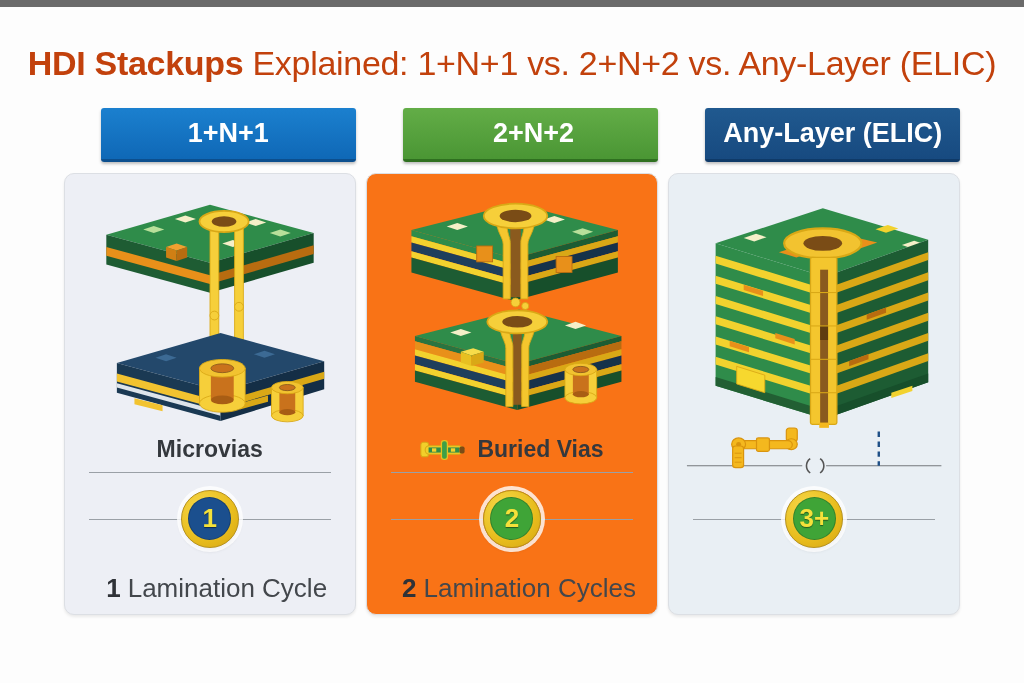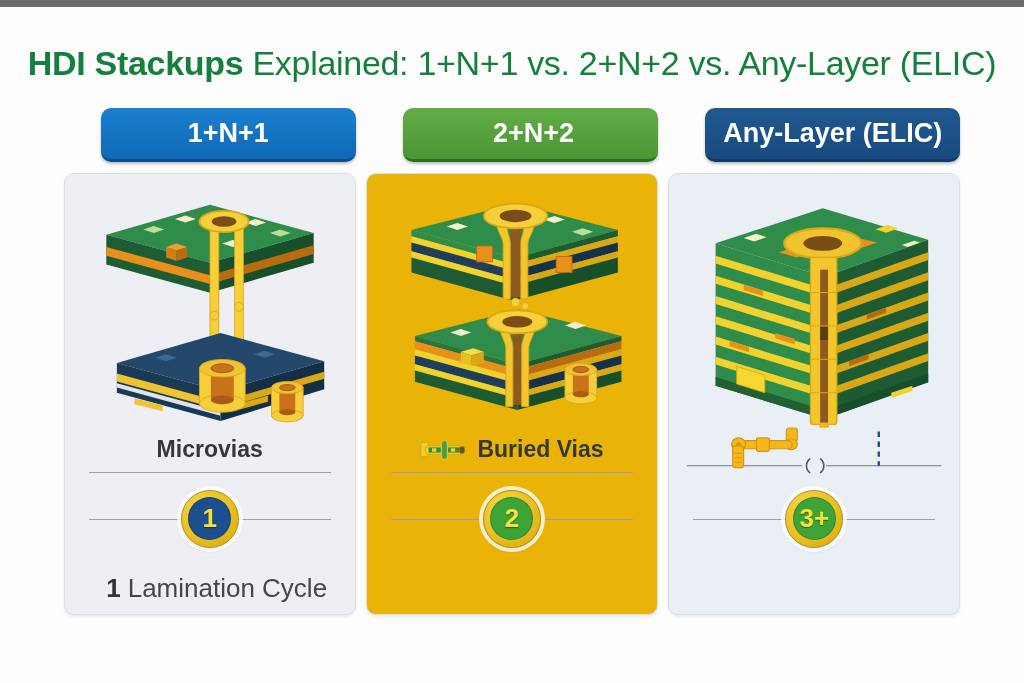--- a/index.html
+++ b/index.html
@@ -5,46 +5,46 @@
   html,body{margin:0;padding:0;}
   body{
     width:1024px;height:683px;background:#ffffff;
     font-family:"Liberation Sans", sans-serif;
     -webkit-font-smoothing:antialiased;overflow:hidden;
   }
   .page{position:relative;width:1024px;height:683px;background:#fdfdfd;}
   .top-strip{height:7px;background:#6b6b6b;}
   .title{
     padding-top:13px;text-align:center;
-    font-size:34px;line-height:1.2;color:#15803d;letter-spacing:-0.3px;
+    font-size:34px;line-height:1.2;color:#c2410c;letter-spacing:-0.3px;
   }
   .title .t-bold{font-weight:700;}
   .title .t-rest{font-weight:500;}
   .cards{
     width:897px;margin:24px auto 0 auto;
     display:flex;gap:10px;
   }
   .card{flex:1;display:flex;flex-direction:column;min-width:0;}
   .card-header{
-    height:51px;border-radius:10px;
+    height:51px;border-radius:3px;
     display:flex;align-items:center;justify-content:center;
     color:#ffffff;font-size:27px;font-weight:700;
     box-shadow:0 2px 3px rgba(0,0,0,.25);
     margin-left:37px;
   }
   .h-blue {background:linear-gradient(180deg,#1b80cf,#0f68b6);border-bottom:3px solid #0c4f8e;}
   .h-green{background:linear-gradient(180deg,#63ad47,#4a9634);border-bottom:3px solid #2f7020;padding-left:6px;}
   .h-navy {background:linear-gradient(180deg,#20598f,#174a80);border-bottom:3px solid #0f3a68;text-align:center;}
   .card-body{
     margin-top:11px;height:440px;border-radius:10px;
     border:1px solid #dcdfe4;box-shadow:0 2px 3px rgba(0,0,0,.08);
     display:flex;flex-direction:column;
   }
   .bg-1{background:#edeff5;}
-  .bg-2{background:#eab308;}
+  .bg-2{background:#f97316;}
   .bg-3{background:#e9eff4;}
   .illustration{
     height:250px;display:flex;align-items:flex-end;justify-content:center;
     padding-top:4px;
   }
   .label-row{
     height:44px;display:flex;align-items:center;justify-content:center;gap:9px;
   }
   .via-label{font-size:23px;font-weight:700;color:#34383d;}
   .divider{height:1px;background:#9aa0a6;margin:0 24px;}
@@ -256,20 +256,21 @@
           <span class="via-label">Buried Vias</span>
         </div>
         <div class="divider"></div>
         <div class="badge-row">
           <div class="badge-outer">
             <div class="badge-inner bi-green">
               <span class="badge-num">2</span>
             </div>
           </div>
         </div>
+        <div class="cycles"><span class="c-num">2</span><span>Lamination Cycles</span></div>
       </div>
     </section>
 
     <section class="card">
       <header class="card-header h-navy">Any-Layer (ELIC)</header>
       <div class="card-body bg-3">
         <div class="illustration">
           <svg width="246" height="234" viewBox="0 0 280 266">
 
             <g>

